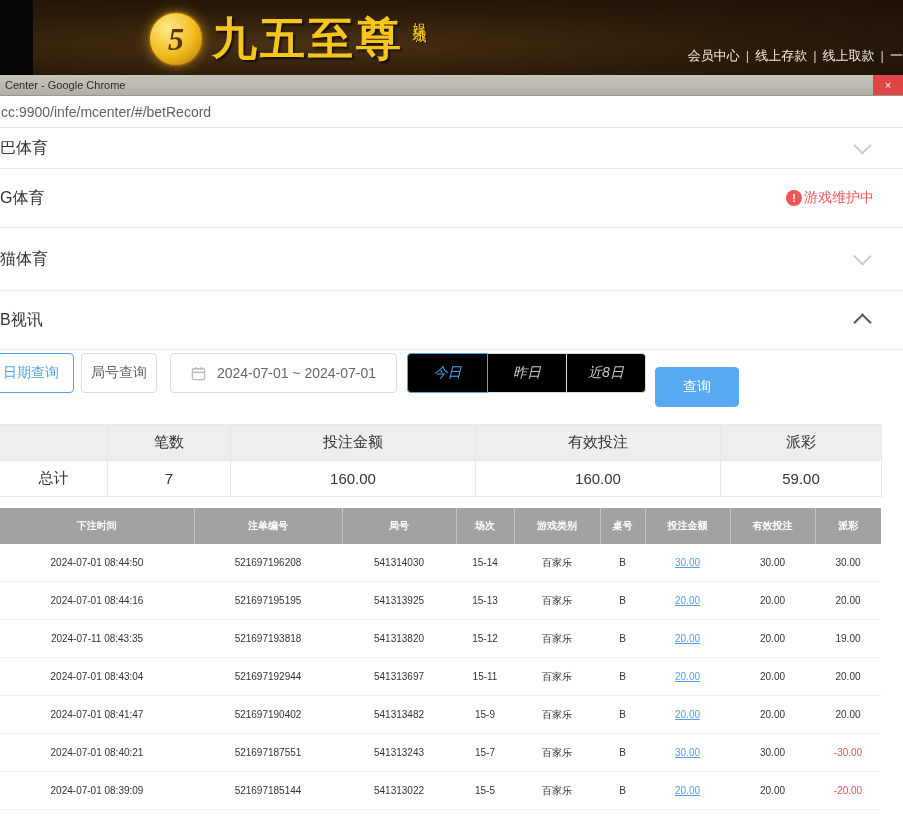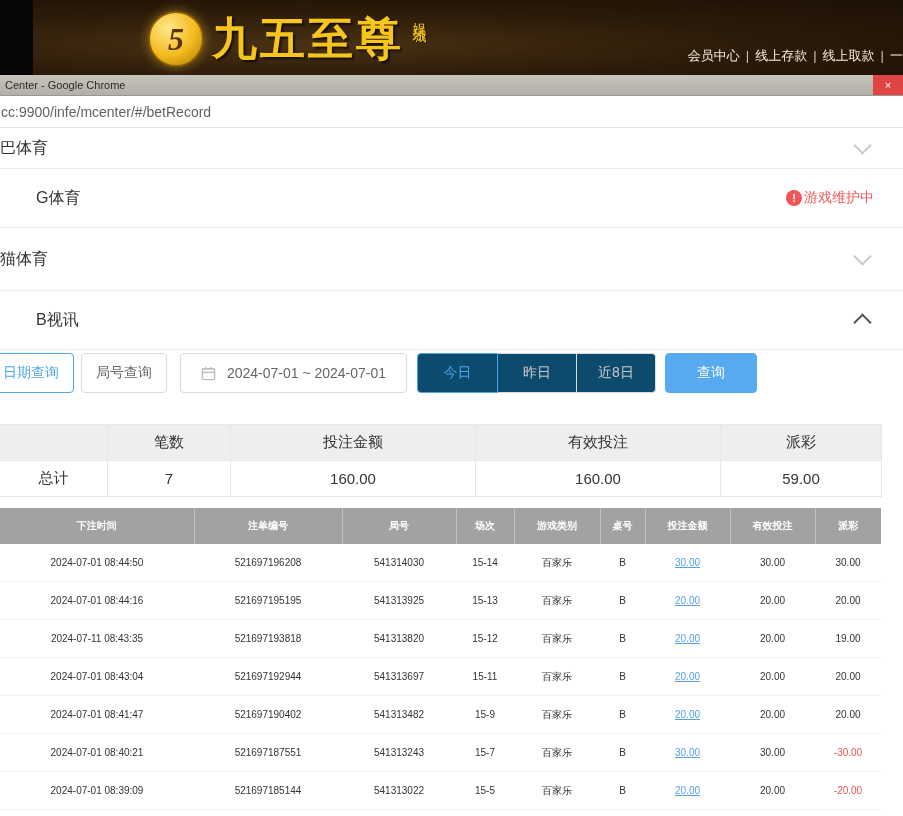--- a/index.html
+++ b/index.html
@@ -35,48 +35,48 @@
   .close-btn::before { content:"×"; color:#fff; font-size:11px; line-height:1; }
 
   
   .urlbar { height:31px; background:#fff; border-bottom:1px solid #e3e3e3;
     display:flex; align-items:center; font-size:14px; color:#5f6368; }
   .urlbar .url { padding-left:1px; white-space:nowrap; }
 
   
   .acc-row { position:relative; border-bottom:1px solid #ececec; display:flex;
     align-items:center; font-size:16px; color:#333; cursor:pointer; }
-  .acc-h40 { height:40px; } .acc-h58 { height:58px;padding-left:36px; } .acc-h62 { height:62px; }
+  .acc-h40 { height:40px; } .acc-h58 { height:58px; } .acc-h62 { height:62px; }
   .chev { position:absolute; right:34px; top:50%; width:11px; height:11px; }
   .chev-down { border-right:2px solid #c9c9c9; border-bottom:2px solid #c9c9c9;
     transform:translateY(-70%) rotate(45deg); }
   .chev-up { border-right:2px solid #555; border-bottom:2px solid #555;
     transform:translateY(-30%) rotate(-135deg); }
   .maint { position:absolute; right:29px; top:50%; transform:translateY(-50%);
     display:flex; align-items:center; color:#f25555; font-size:14px; }
   .maint-icon { width:16px; height:16px; border-radius:50%; background:#f25555; color:#fff;
     font-size:11px; font-weight:bold; display:flex; align-items:center; justify-content:center;
     margin-right:2px; }
 
   
   .filters { height:74px; padding-top:3px; box-sizing:border-box; display:flex; align-items:flex-start; }
   .fbtn { height:40px; box-sizing:border-box; border:1px solid #dcdcdc; border-radius:4px;
     background:#fff; font-size:14px; color:#666; display:flex; align-items:center;
     justify-content:center; cursor:pointer; }
   .date-query { margin-left:-12px; width:86px; color:#4ba7ea; border-color:#4ba7ea; }
-  .round-query { margin-left:7px; width:86px; }
+  .round-query { margin-left:7px; width:76px; }
   .datepicker { margin-left:13px; width:227px; gap:11px; color:#666; }
   .btn-group { margin-left:10px; display:flex; }
   .gbtn { width:81px; height:40px; box-sizing:border-box; border:1px solid #dcdcdc;
-    background:#0c4a6e; font-size:14px; color:#c9c9c9; display:flex; align-items:center;
-    justify-content:center; cursor:pointer; }
+    background:#000000; font-size:14px; color:#c9c9c9; display:flex; align-items:center;
+    justify-content:center; cursor:pointer;font-style:italic; }
   .gbtn + .gbtn { margin-left:-1px; width:80px; }
   .gbtn-first { border-radius:4px 0 0 4px; color:#4ba7ea; border-color:#4ba7ea; z-index:2; }
   .gbtn-last { border-radius:0 4px 4px 0; }
-  .search-btn { margin-left:9px; width:92px; background:#58aaf0; border-color:#58aaf0; color:#fff; }
+  .search-btn { margin-left:9px; width:84px; background:#58aaf0; border-color:#58aaf0; color:#fff;margin-top:14px; }
 
   
   table { border-collapse:collapse; table-layout:fixed; }
   .summary { width:882px; margin-left:-1px; font-size:15px; color:#333; }
   .summary th, .summary td { border:1px solid #e8e8e8; height:35px; text-align:center;
     font-weight:normal; padding:0; }
   .summary thead th { background:#eeeeee; }
 
   
   .bet-table { width:881px; margin-top:11px; font-size:10px; color:#333; }

